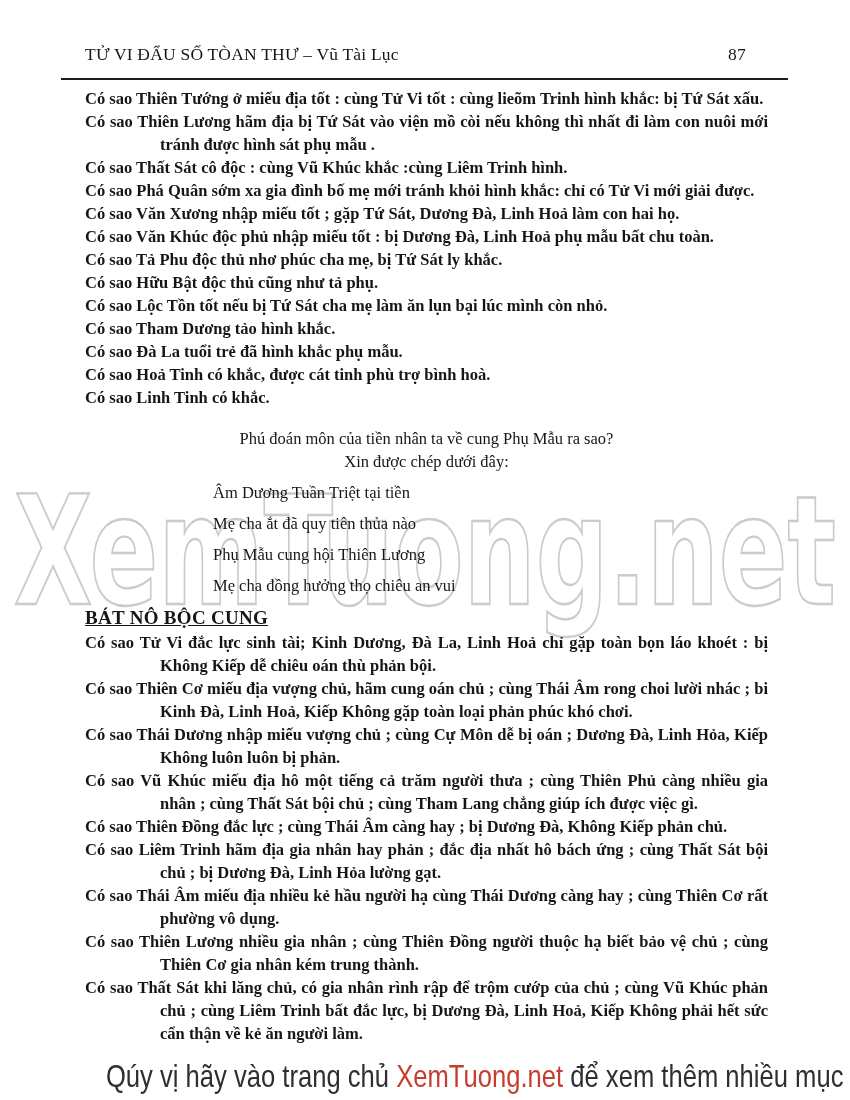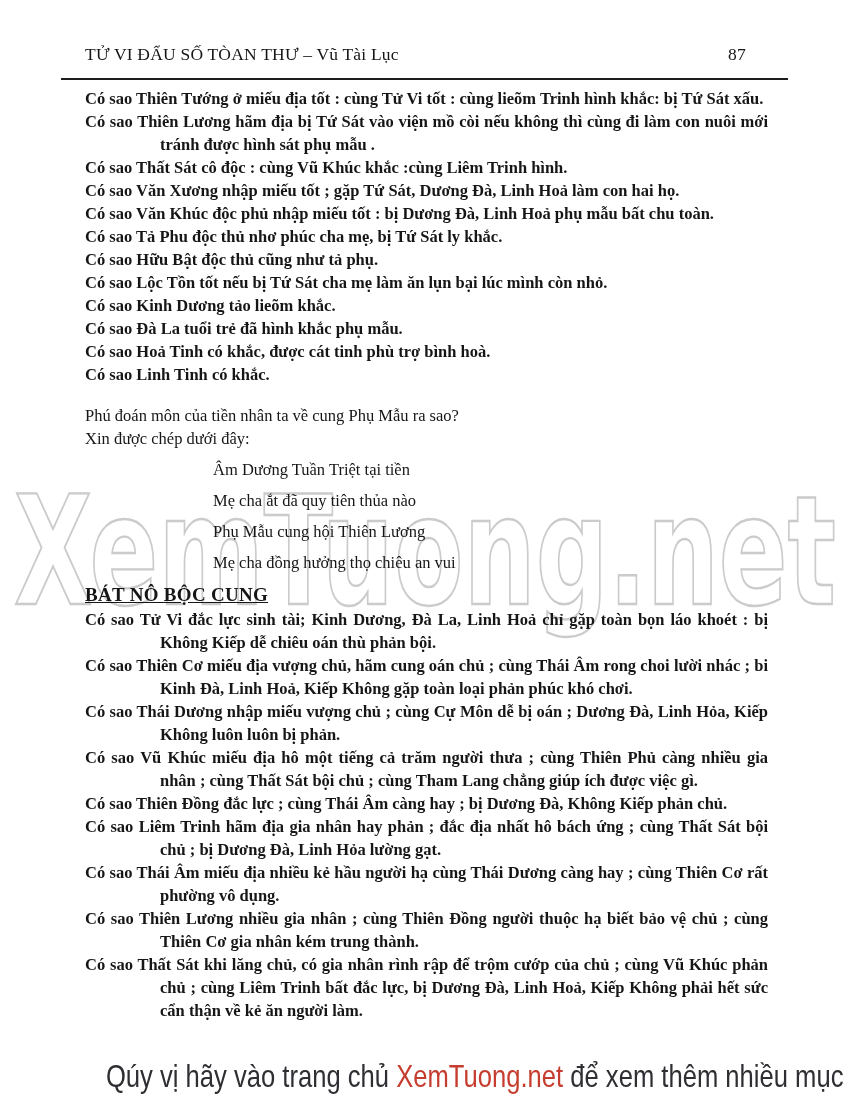--- a/index.html
+++ b/index.html
@@ -51,21 +51,21 @@
     line-height: 23px;
   }
   .para {
     margin: 0;
     padding-left: 75px;
     text-indent: -75px;
     text-align: justify;
     font-weight: bold;
   }
   .spacer { height: 18px; }
-  .plain { margin: 0; }
+  .plain { margin: 0; text-align: center; }
   .poem { padding-left: 120px; }
   .poem-line { margin: 8px; }
   .section-heading {
     font-weight: bold;
     font-size: 19px;
     line-height: 26px;
     letter-spacing: 0.3px;
     text-decoration: underline;
   }
   .footer {
@@ -100,28 +100,29 @@
       <span class="header-title">TỬ VI ĐẨU SỐ TÒAN THƯ – Vũ Tài Lục</span>
       <span class="page-number">87</span>
     </div>
 
     <div class="rule"></div>
 
     <div class="body">
 
       <div>
           <p class="para">Có sao Thiên Tướng ở miếu địa tốt : cùng Tử Vi tốt : cùng lieõm Trinh hình khắc: bị Tứ Sát xấu.</p>
-          <p class="para">Có sao Thiên Lương hãm địa bị Tứ Sát vào viện mồ còi nếu không thì cùng đi làm con nuôi mới tránh được hình sát phụ mẫu .</p>
+          <p class="para">Có sao Thiên Lương hãm địa bị Tứ Sát vào viện mồ còi nếu không thì nhất đi làm con nuôi mới tránh được hình sát phụ mẫu .</p>
           <p class="para">Có sao Thất Sát cô độc : cùng Vũ Khúc khắc :cùng Liêm Trinh hình.</p>
+          <p class="para">Có sao Phá Quân sớm xa gia đình bố mẹ mới tránh khỏi hình khắc: chỉ có Tử Vi mới giải được.</p>
           <p class="para">Có sao Văn Xương nhập miếu tốt ; gặp Tứ Sát, Dương Đà, Linh Hoả làm con hai họ.</p>
           <p class="para">Có sao Văn Khúc độc phủ nhập miếu tốt : bị Dương Đà, Linh Hoả phụ mẫu bất chu toàn.</p>
           <p class="para">Có sao Tả Phu độc thủ  nhơ phúc cha mẹ, bị Tứ Sát ly khắc.</p>
           <p class="para">Có sao Hữu Bật độc thủ cũng như tả phụ.</p>
           <p class="para">Có sao Lộc Tồn tốt nếu bị Tứ Sát cha mẹ làm ăn lụn bại lúc mình còn nhỏ.</p>
-          <p class="para">Có sao Kinh Dương tảo lieõm khắc.</p>
+          <p class="para">Có sao Tham Dương tảo hình khắc.</p>
           <p class="para">Có sao Đà La tuổi trẻ đã hình khắc phụ mẫu.</p>
           <p class="para">Có sao Hoả Tinh có khắc, được cát tinh phù trợ bình hoà.</p>
           <p class="para">Có sao Linh Tinh có khắc.</p>
         </div>
 
       <div class="spacer"></div>
 
       <div>
           <p class="plain">Phú đoán môn của tiền nhân ta về cung Phụ Mẫu ra sao?</p>
           <p class="plain">Xin được chép dưới đây:</p>

